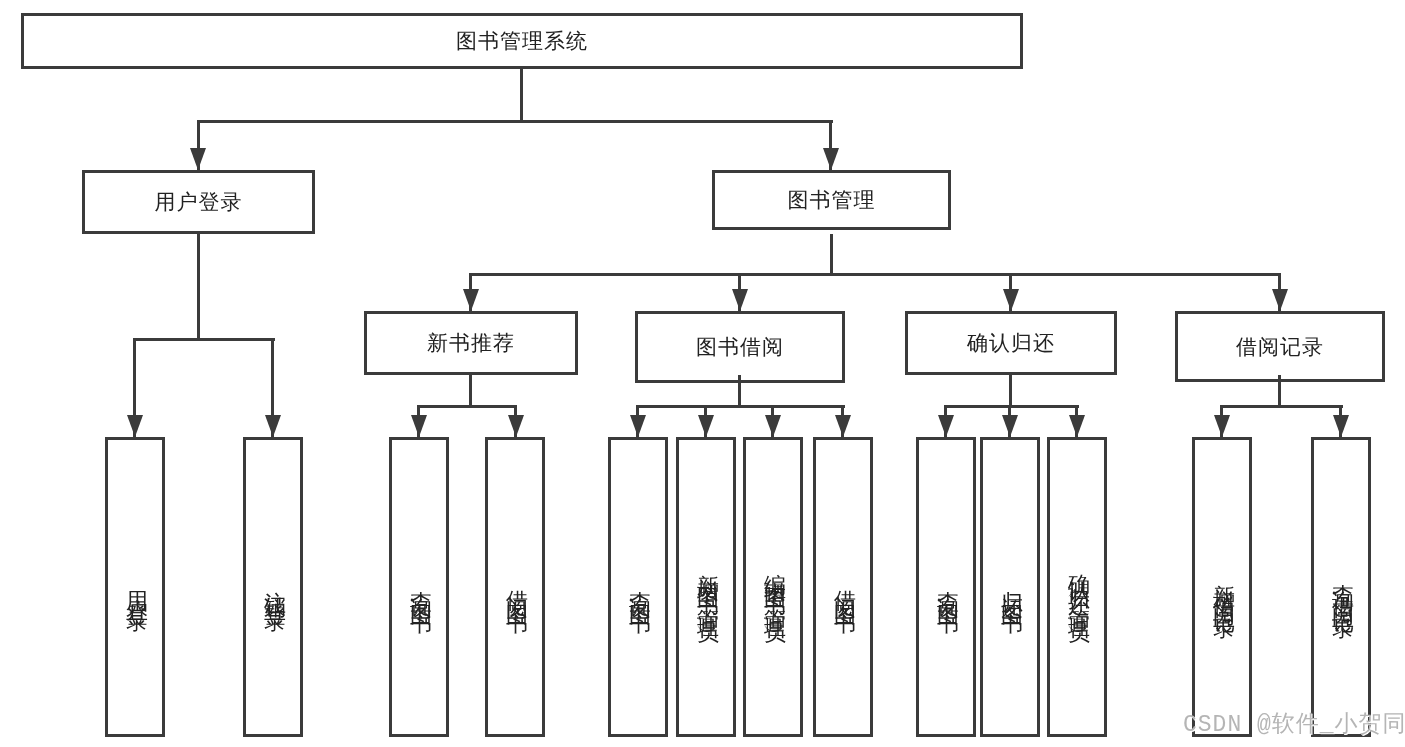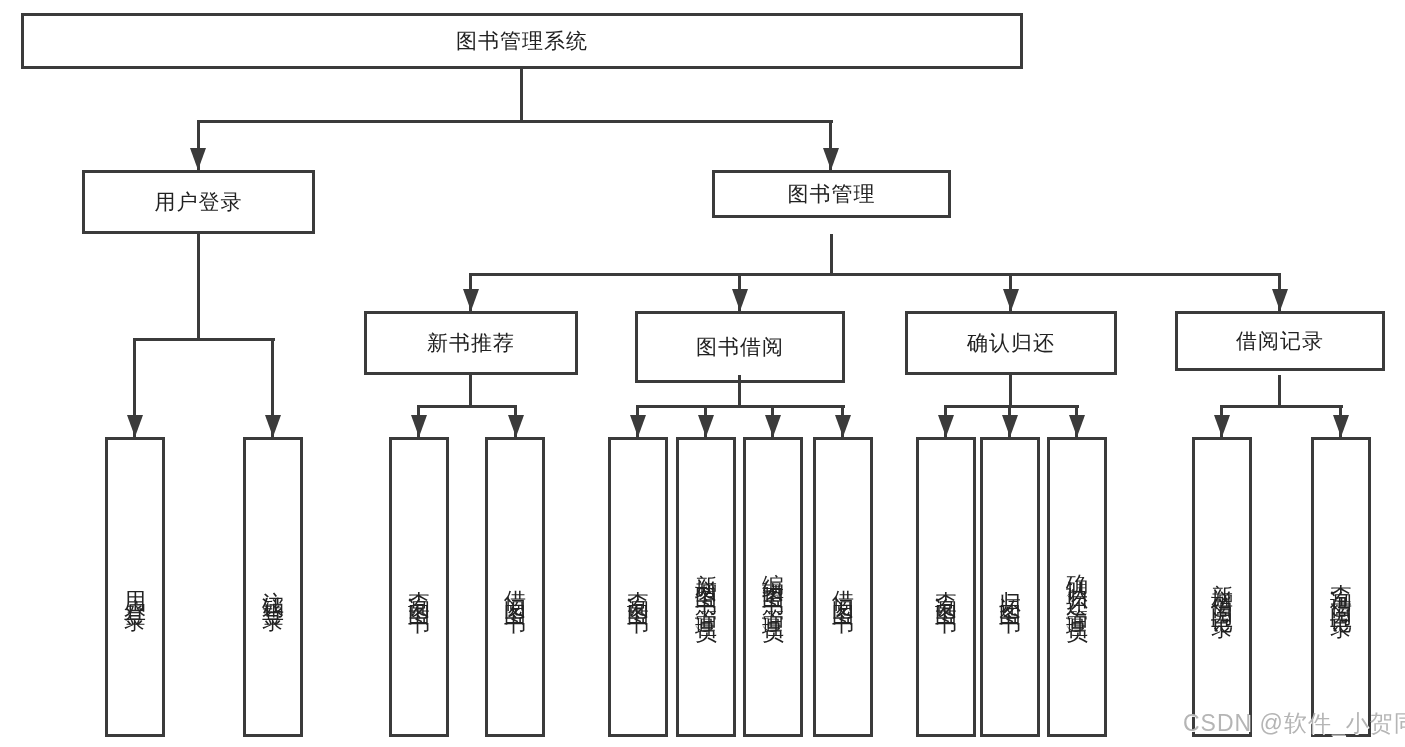--- a/index.html
+++ b/index.html
@@ -6,21 +6,21 @@
     --line:#3b3b3b;
     --text:#222222;
     --bg:#ffffff;
     --wm:#b5b5b5;
   }
   html,body{margin:0;padding:0;background:var(--bg);}
   .canvas{
     position:relative;
     width:1405px;height:747px;
     background:var(--bg);
-    font-family:Liberation Sans, sans-serif;
+    font-family:Liberation Mono, monospace;
     color:var(--text);
     overflow:hidden;
   }
   .box{
     position:absolute;
     box-sizing:border-box;
     border:3px solid var(--line);
     background:var(--bg);
     display:flex;
     align-items:center;
@@ -61,34 +61,34 @@
 
 <div class="canvas">
 
   <div class="box hbox" style="left:21px;top:13px;width:1002px;height:56px;">
     <span>图书管理系统</span>
   </div>
 
   <div class="box hbox" style="left:82px;top:170px;width:233px;height:64px;">
     <span>用户登录</span>
   </div>
-  <div class="box hbox" style="left:712px;top:170px;width:239px;height:48px;">
+  <div class="box hbox" style="left:712px;top:170px;width:239px;height:60px;">
     <span>图书管理</span>
   </div>
 
   <div class="box hbox" style="left:364px;top:311px;width:214px;height:64px;">
     <span>新书推荐</span>
   </div>
   <div class="box hbox" style="left:635px;top:311px;width:210px;height:72px;">
     <span>图书借阅</span>
   </div>
   <div class="box hbox" style="left:905px;top:311px;width:212px;height:64px;">
     <span>确认归还</span>
   </div>
-  <div class="box hbox" style="left:1175px;top:311px;width:210px;height:60px;">
+  <div class="box hbox" style="left:1175px;top:311px;width:210px;height:71px;">
     <span>借阅记录</span>
   </div>
 
   <div class="box vbox" style="left:105px;">
     <span class="vlabel">用户登录</span>
   </div>
   <div class="box vbox" style="left:243px;">
     <span class="vlabel">注销登录</span>
   </div>
 

